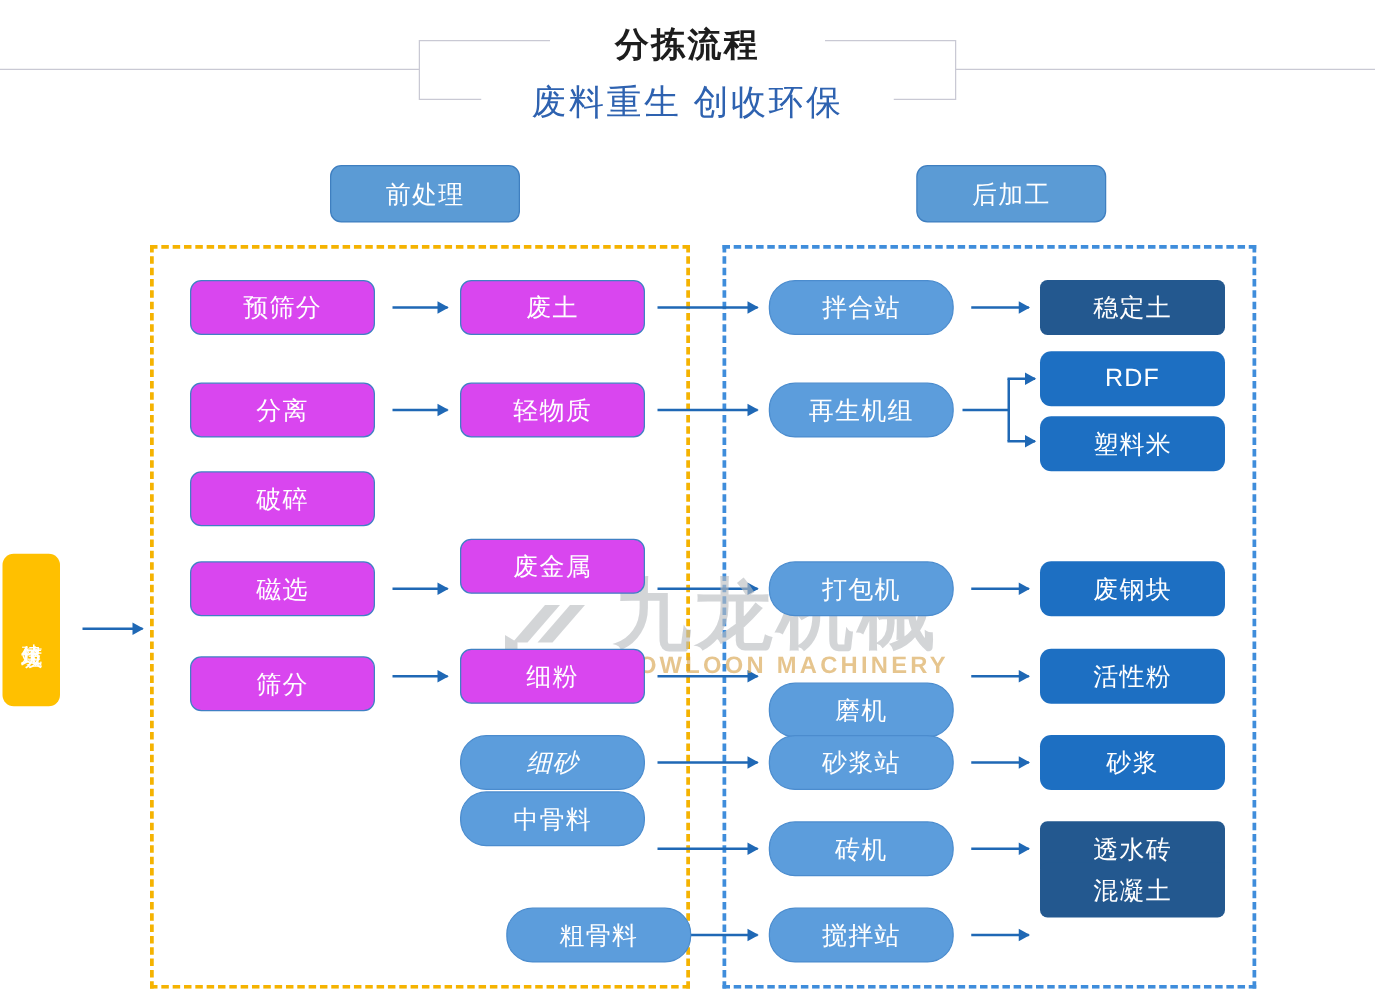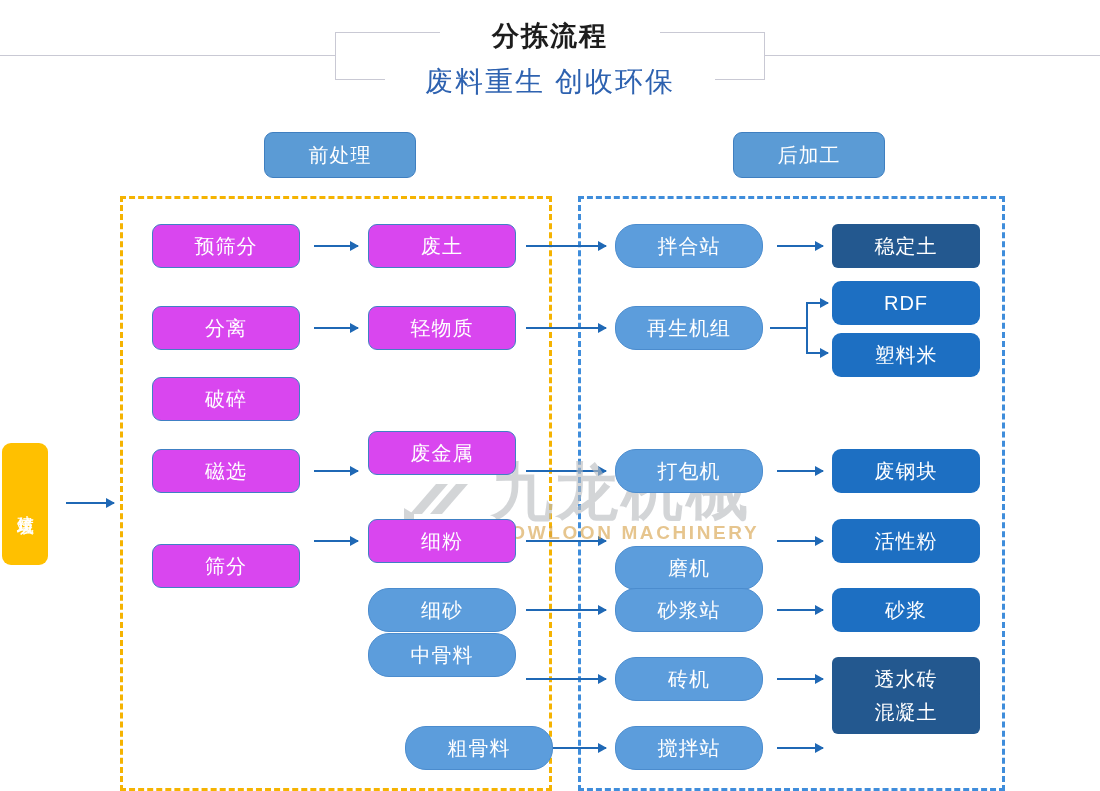--- a/index.html
+++ b/index.html
@@ -179,29 +179,29 @@
 <div class="node mid col-a layer-top" style="top:377px;">破碎</div>
 
 <div class="node mid   col-a layer-top" style="top:449px;">磁选</div>
 <div class="arrow" style="left:314px;top:470px;width:44px;"></div>
 <div class="node mid   col-b layer-top" style="top:431px;">废金属</div>
 <div class="arrow" style="left:526px;top:470px;width:80px;"></div>
 <div class="node light col-c layer-top" style="top:449px;">打包机</div>
 <div class="arrow" style="left:777px;top:470px;width:46px;"></div>
 <div class="node bright col-d layer-top" style="top:449px;">废钢块</div>
 
-<div class="node mid   col-a layer-top" style="top:544px;">筛分</div>
+<div class="node mid   col-a layer-top" style="top:525px;">筛分</div>
 <div class="arrow" style="left:314px;top:540px;width:44px;"></div>
 <div class="node mid   col-b layer-top" style="top:519px;">细粉</div>
 <div class="arrow" style="left:526px;top:540px;width:80px;"></div>
 <div class="node light col-c layer-top" style="top:546px;">磨机</div>
 <div class="arrow" style="left:777px;top:540px;width:46px;"></div>
 <div class="node bright col-d layer-top" style="top:519px;">活性粉</div>
 
-<div class="node light col-b layer-top" style="top:588px;">细砂</div>
+<div class="node light col-b layer-top" style="top:588px;font-style:italic;">细砂</div>
 <div class="arrow" style="left:526px;top:609px;width:80px;"></div>
 <div class="node light col-c layer-top" style="top:588px;">砂浆站</div>
 <div class="arrow" style="left:777px;top:609px;width:46px;"></div>
 <div class="node bright col-d layer-top" style="top:588px;">砂浆</div>
 
 <div class="node light col-b layer-top" style="top:633px;">中骨料</div>
 <div class="arrow" style="left:526px;top:678px;width:80px;"></div>
 <div class="node light col-c layer-top" style="top:657px;">砖机</div>
 <div class="arrow" style="left:777px;top:678px;width:46px;"></div>
 <div class="node navy  col-d layer-top" style="top:657px;">透水砖</div>

